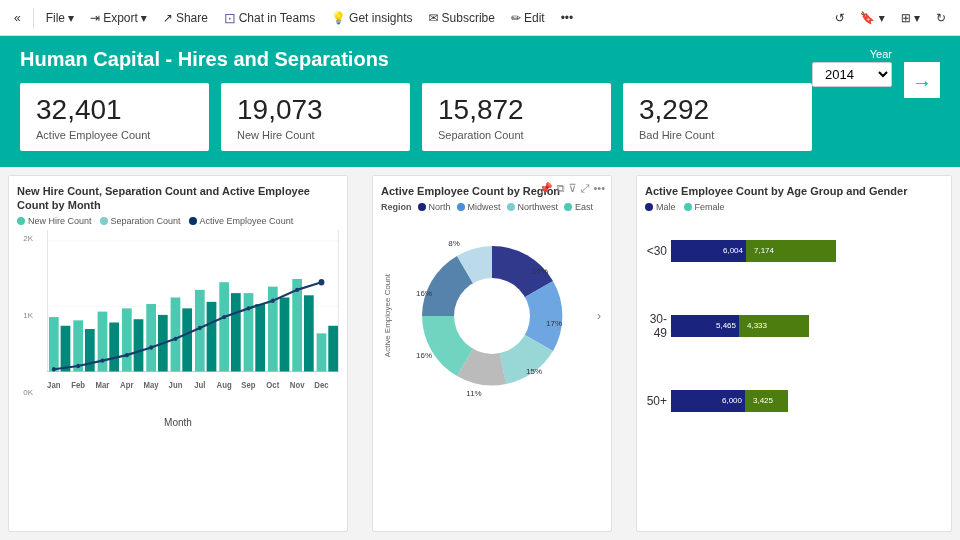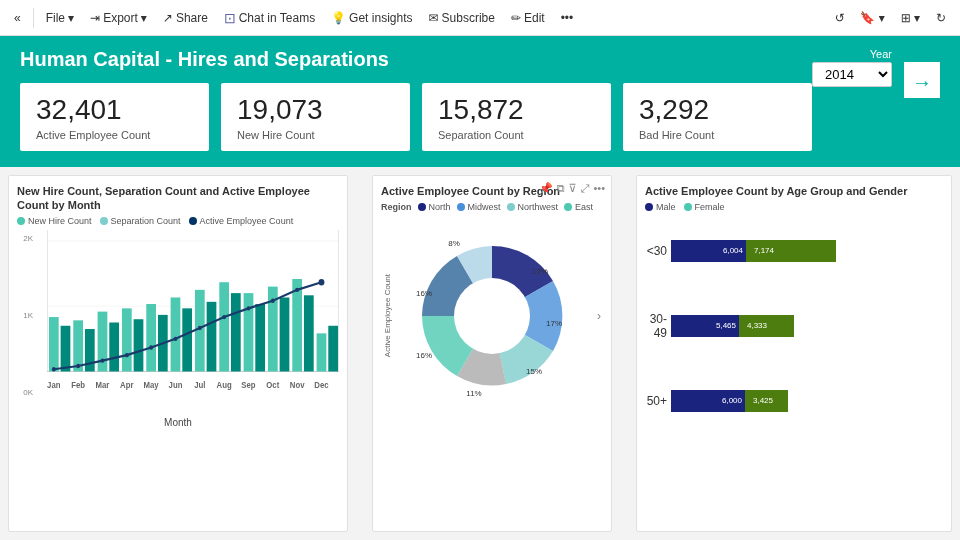--- a/index.html
+++ b/index.html
@@ -526,21 +526,21 @@
           </div>
         </div>
 
         <div class="hbar-group">
           <div class="hbar-label">30-49</div>
           <div class="hbar-bars">
             <div class="hbar-row">
               <div class="hbar-left" style="width:68px;">
                 <span>5,465</span>
               </div>
-              <div class="hbar-right" style="width:55px;">
+              <div class="hbar-right" style="width:70px;">
                 <span>4,333</span>
               </div>
             </div>
           </div>
         </div>
 
         <div class="hbar-group">
           <div class="hbar-label">50+</div>
           <div class="hbar-bars">
             <div class="hbar-row">

